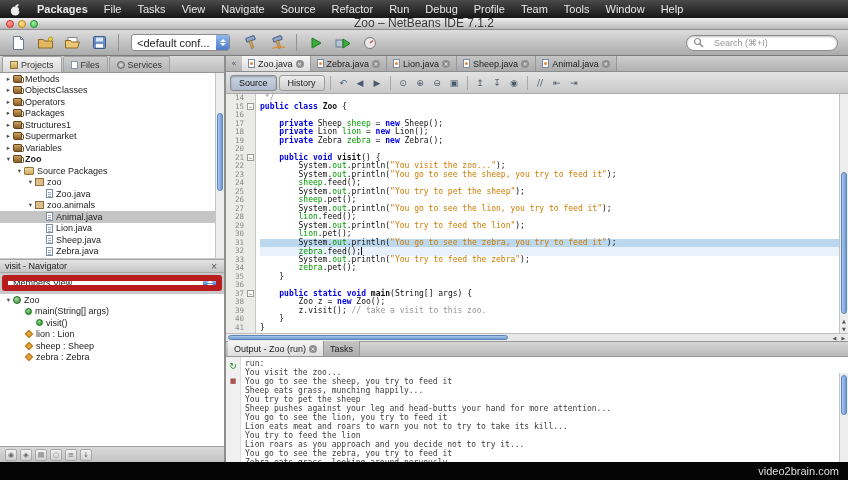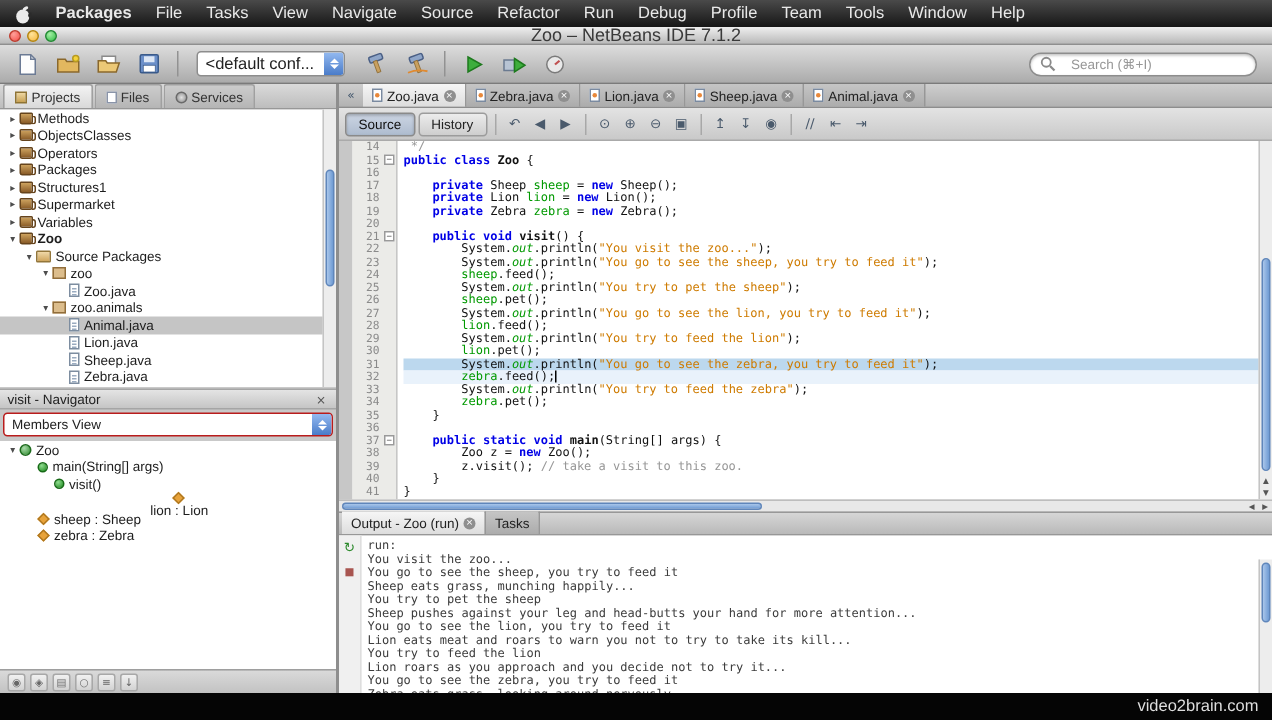--- a/index.html
+++ b/index.html
@@ -94,21 +94,21 @@
     font-size:5px; color:#555; font-family:"DejaVu Sans", sans-serif; }
   .pscroll { top:17px; right:0; height:185px; }
 
   .navigator { position:absolute; top:203px; left:0; right:0; bottom:0; }
   .navheader { height:14px; background:linear-gradient(#e4e4e4,#c5c5c5);
     border-top:1px solid #a5a5a5; border-bottom:1px solid #a5a5a5;
     display:flex; align-items:center; padding:0 5px; font-size:9px; color:#222; }
   .navheader .title { flex:1; }
   .navclose { width:10px; text-align:center; color:#555; font-size:8px;
     font-family:"DejaVu Sans", sans-serif; }
-  .viewcombo { margin:2px; height:16px; background:#fff; border:1px solid #b91c1c;
+  .viewcombo { margin:2px; height:16px; background:#fff; border:6px solid #b91c1c;
     border-radius:3px; display:flex; align-items:center; overflow:hidden; }
   .viewcombo .val { flex:1; font-size:9px; padding:0 5px; color:#222; }
   .navtree { position:absolute; top:35px; left:0; right:0; bottom:16px; background:#fff; overflow:hidden; }
   .filterbar { position:absolute; bottom:0; left:0; right:0; height:16px;
     background:linear-gradient(#dadada,#c2c2c2); border-top:1px solid #9e9e9e;
     display:flex; align-items:center; gap:3px; padding:0 5px; }
   .fbtn { width:12px; height:12px; border:1px solid #a8a8a8; border-radius:2px;
     background:linear-gradient(#f1f1f1,#d2d2d2); font-size:7px; color:#666;
     display:flex; align-items:center; justify-content:center;
     font-family:"DejaVu Sans", sans-serif; }
@@ -138,38 +138,38 @@
     border:1px solid #8a8a8a; border-radius:3px; color:#111;
     background:linear-gradient(#ccd5e3,#aebccf); box-shadow:inset 0 1px 2px rgba(0,0,0,.25); }
   .histbtn { height:16px; padding:0 8px; font-size:9px; display:flex; align-items:center;
     border:1px solid #9c9c9c; border-radius:3px; color:#222;
     background:linear-gradient(#ececec,#cecece); }
   .esep { width:1px; height:14px; background:#a8a8a8; margin:0 3px; }
   .ebtns { display:flex; align-items:center; gap:2px; }
   .ebtn { min-width:15px; height:16px; display:flex; align-items:center; justify-content:center;
     font-size:9px; color:#4a5a6c; font-family:"DejaVu Sans", sans-serif; }
 
-  .edbody { position:absolute; top:38px; left:0; right:0; height:239px; background:#fff; display:flex;margin-left:9px; }
+  .edbody { position:absolute; top:38px; left:0; right:0; height:239px; background:#fff; display:flex; }
   .gutter { width:30px; background:#ebebe8; border-right:1px solid #c6c6c6;
     font:7.5px/8.5px "DejaVu Sans Mono", monospace; color:#8a8a8a; flex:none; }
   .grow { height:8.5px; display:flex; align-items:center; }
   .gnum { flex:1; text-align:right; padding-right:2px; }
   .gfold { width:9px; display:flex; justify-content:center; }
   .fold { width:7px; height:7px; border:1px solid #9a9a9a; background:#fff;
     font-size:6px; line-height:5px; text-align:center; color:#555; }
   .codearea { flex:1; position:relative; padding-left:4px; overflow:hidden;
     font:8px/8.5px "DejaVu Sans Mono", monospace; color:#121212; }
   .cline { height:8.5px; white-space:pre; }
   .cline.sel { background:var(--sel,#bcd8ee); }
   .cline.cur { background:#e9f2fb; }
   .k { color:var(--kw,#0000e6); font-weight:bold; }
   .s { color:var(--str,#ce7b00); }
   .c { color:var(--com,#969696); }
   .f { color:var(--fld,#009900); }
-  .o { color:var(--fld,#009900); font-style:italic; }
+  .o { color:var(--fld,#009900); }
   .d { font-weight:bold; }
   .caret { display:inline-block; width:1px; height:8px; background:#000; vertical-align:middle; }
   .evscroll { top:38px; right:0; height:239px; }
   .ehscroll { position:absolute; top:277px; left:0; right:0; height:8px;
     background:#e8e8e8; border-top:1px solid #bdbdbd; }
   .hthumb { position:absolute; left:2px; top:1px; height:5px; width:45%;
     border-radius:3px; background:linear-gradient(#a9c6ea,#6f9bd4); border:1px solid #5f86bb; }
   .harrs { position:absolute; right:0; top:0; bottom:0; display:flex; }
   .harrs .sarr { width:9px; height:auto; }
 
@@ -431,21 +431,21 @@
         <div class="trow" style="padding-left: 15px;">
           <span class="tarrow"></span>
           <span class="ticon ti-method"></span>
           <span class="tlabel">main(String[] args)</span>
         </div>
         <div class="trow" style="padding-left: 26px;">
           <span class="tarrow"></span>
           <span class="ticon ti-method"></span>
           <span class="tlabel">visit()</span>
         </div>
-        <div class="trow" style="padding-left: 15px; flex-direction: column;">
+        <div class="trow" style="padding-left: 15px;">
           <span class="tarrow"></span>
           <span class="ticon ti-field"></span>
           <span class="tlabel">lion : Lion</span>
         </div>
         <div class="trow" style="padding-left: 15px;">
           <span class="tarrow"></span>
           <span class="ticon ti-field"></span>
           <span class="tlabel">sheep : Sheep</span>
         </div>
         <div class="trow" style="padding-left: 15px;">

